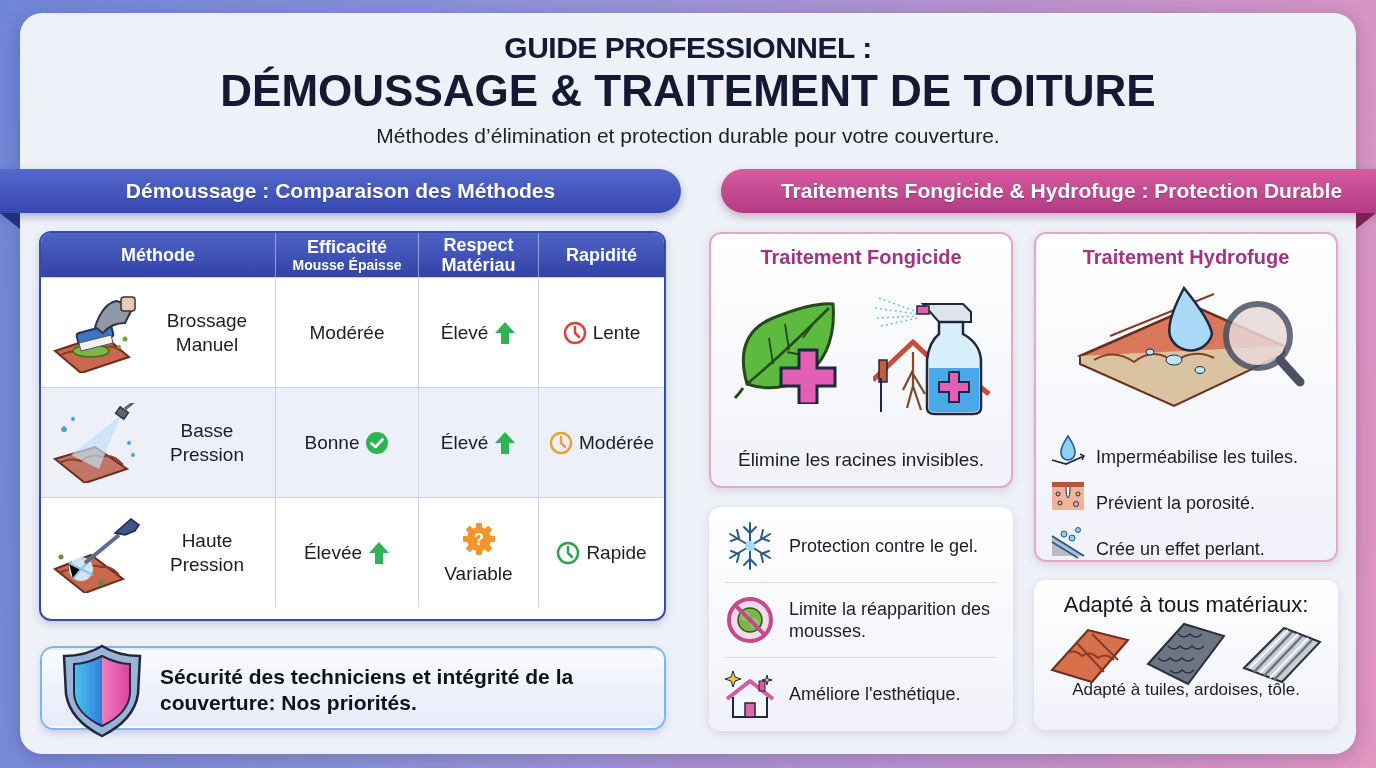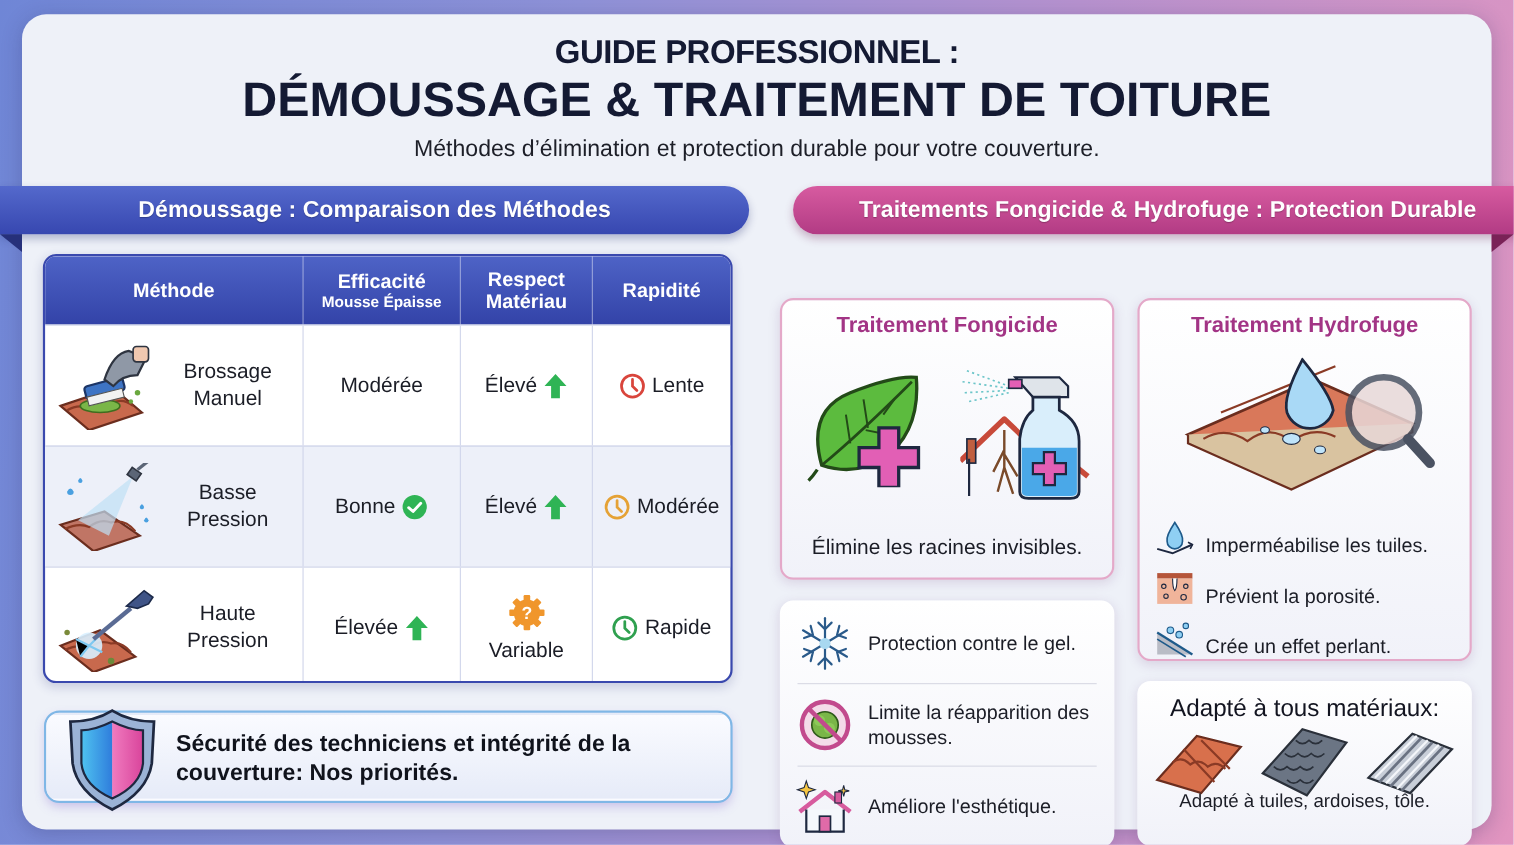--- a/index.html
+++ b/index.html
@@ -31,21 +31,21 @@
   .ribbon-right { left: 721px; top: 169px; width: 681px;
     background: linear-gradient(180deg, #d75ba0 0%, #b23b84 100%);
     border-radius: 22px 0 0 22px; box-shadow: 0 4px 8px rgba(110,30,80,.3); }
   .ribbon-right-fold { position: absolute; right: 0; top: 213px; width: 0; height: 0;
     border-top: 16px solid #7a2257; border-right: 20px solid transparent; }
 
   
   .table-wrap { position: absolute; left: 39px; top: 231px; width: 627px; height: 390px;
     border: 2px solid #3a49ae; border-radius: 12px; overflow: hidden; background: #fff;
     box-shadow: 0 3px 10px rgba(40,50,120,.2); }
-  .thead { display: flex; height: 62px; background: linear-gradient(180deg, #4e63c6 0%, #3343a8 100%); color: #fff; }
+  .thead { display: flex; height: 44px; background: linear-gradient(180deg, #4e63c6 0%, #3343a8 100%); color: #fff; }
   .th { display: flex; flex-direction: column; align-items: center; justify-content: center; font-weight: 700; font-size: 18px; line-height: 20px; border-right: 1px solid rgba(255,255,255,.45); text-align: center; }
   .th:last-child { border-right: none; }
   .th .small { font-size: 14px; line-height: 16px; }
   .c1 { width: 235px; } .c2 { width: 143px; } .c3 { width: 120px; } .c4 { width: 125px; }
   .trow { display: flex; height: 110px; border-top: 1px solid #c9cfe6; }
   .trow.alt { background: #edf0f9; }
   .td { display: flex; align-items: center; justify-content: center; border-right: 1px solid #cfd4ea; font-size: 19px; color: #1b1d26; gap: 6px; text-align: center; }
   .td:last-child { border-right: none; }
   .td.method { justify-content: flex-start; padding-left: 10px; gap: 16px; }
   .method-name { line-height: 24px; width: 100px; text-align: center; }
@@ -55,21 +55,21 @@
   
   .safety { position: absolute; left: 42px; top: 648px; width: 622px; height: 80px;
     border-radius: 12px; background: linear-gradient(180deg,#fafbff,#e6ebf8);
     border: 2px solid transparent;
     box-shadow: 0 0 0 2px #7fb7e6, 0 4px 10px rgba(120,90,200,.35);
     }
   .safety-text { position: absolute; left: 116px; top: 14px; font-weight: 700; font-size: 21px; line-height: 26px; color: #10131c; width: 480px; }
   .shield { position: absolute; left: 14px; top: -8px; width: 88px; height: 96px; }
 
   
-  .card { position: absolute; background: linear-gradient(180deg,#ffffff,#f1f2f9); border-radius: 12px; box-shadow: 0 3px 10px rgba(120,80,140,.18); margin-top: 39px; }
+  .card { position: absolute; background: linear-gradient(180deg,#ffffff,#f1f2f9); border-radius: 12px; box-shadow: 0 3px 10px rgba(120,80,140,.18); }
   .card.pink { border: 2px solid #e4a9c9; }
   .card-title { position: absolute; width: 100%; text-align: center; font-weight: 700; font-size: 20px; color: #a23485; top: 12px; }
   .card-fong { left: 709px; top: 232px; width: 304px; height: 256px; }
   .card-hydro { left: 1034px; top: 232px; width: 304px; height: 330px; }
   .card-benefits { left: 709px; top: 507px; width: 304px; height: 224px; }
   .card-materials { left: 1034px; top: 580px; width: 304px; height: 150px; }
   .fong-desc { position: absolute; top: 215px; width: 100%; text-align: center; font-size: 19px; color: #1b1d26; }
   .hydro-list { position: absolute; left: 14px; top: 188px; width: 285px; }
   .hydro-item { display: flex; align-items: flex-end; gap: 10px; height: 46px; font-size: 18px; color: #1b1d26; }
   .hydro-item svg { width: 36px; height: 36px; flex: none; }

